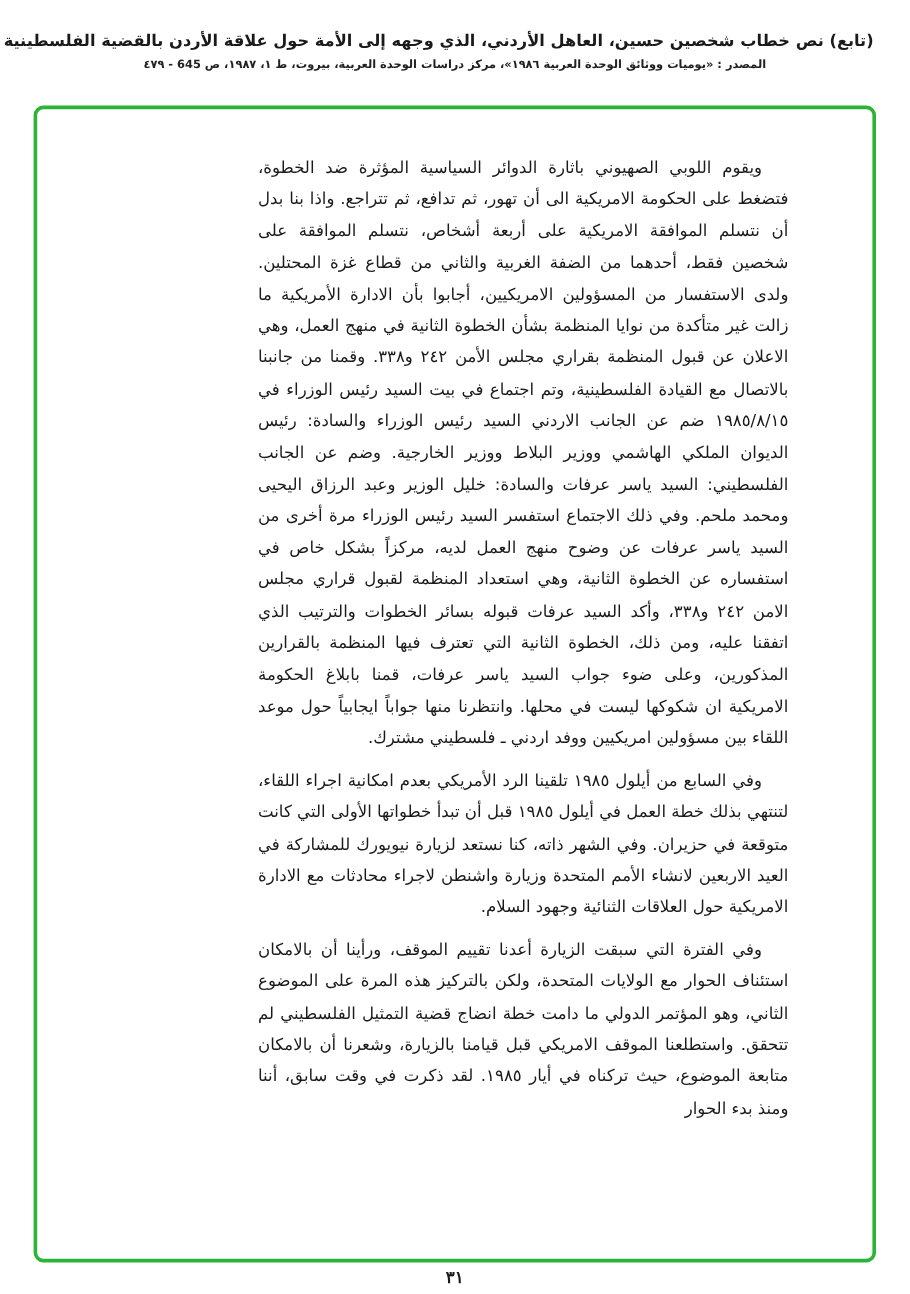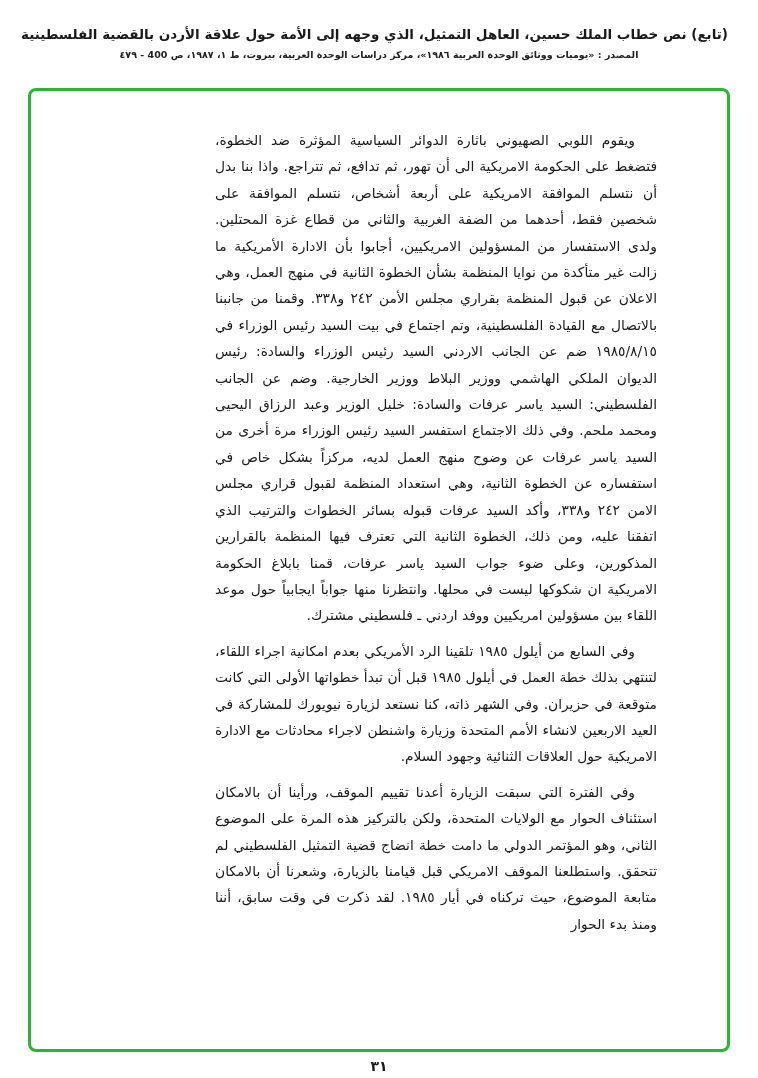--- a/index.html
+++ b/index.html
@@ -63,30 +63,31 @@
     text-indent: 22px;
   }
   .page-number {
     position: absolute;
     bottom: 4px;
     left: 0;
     right: 0;
     text-align: center;
     font-size: 14px;
     font-weight: bold;
+    font-family: Liberation Serif, serif;
   }
 </style>
 </head>
 <body>
 
 <div class="page">
 
   <div class="header">
-    <div class="doc-title">(تابع) نص خطاب الملك حسين، العاهل التمثيل، الذي وجهه إلى الأمة حول علاقة الأردن بالقضية الفلسطينية</div>
-    <div class="doc-source">المصدر : «يوميات ووثائق الوحدة العربية ١٩٨٦»، مركز دراسات الوحدة العربية، بيروت، ط ١، ١٩٨٧، ص 400 - ٤٧٩</div>
+    <div class="doc-title">(تابع) نص خطاب شخصين حسين، العاهل الأردني، الذي وجهه إلى الأمة حول علاقة الأردن بالقضية الفلسطينية</div>
+    <div class="doc-source">المصدر : «يوميات ووثائق الوحدة العربية ١٩٨٦»، مركز دراسات الوحدة العربية، بيروت، ط ١، ١٩٨٧، ص 645 - ٤٧٩</div>
   </div>
 
   <div class="content-box">
     <div class="body-text">
       <p>ويقوم اللوبي الصهيوني باثارة الدوائر السياسية المؤثرة ضد الخطوة، فتضغط على الحكومة الامريكية الى أن تهور، ثم تدافع، ثم تتراجع. واذا بنا بدل أن نتسلم الموافقة الامريكية على أربعة أشخاص، نتسلم الموافقة على شخصين فقط، أحدهما من الضفة الغربية والثاني من قطاع غزة المحتلين. ولدى الاستفسار من المسؤولين الامريكيين، أجابوا بأن الادارة الأمريكية ما زالت غير متأكدة من نوايا المنظمة بشأن الخطوة الثانية في منهج العمل، وهي الاعلان عن قبول المنظمة بقراري مجلس الأمن ٢٤٢ و٣٣٨. وقمنا من جانبنا بالاتصال مع القيادة الفلسطينية، وتم اجتماع في بيت السيد رئيس الوزراء في ١٩٨٥/٨/١٥ ضم عن الجانب الاردني السيد رئيس الوزراء والسادة: رئيس الديوان الملكي الهاشمي ووزير البلاط ووزير الخارجية. وضم عن الجانب الفلسطيني: السيد ياسر عرفات والسادة: خليل الوزير وعبد الرزاق اليحيى ومحمد ملحم. وفي ذلك الاجتماع استفسر السيد رئيس الوزراء مرة أخرى من السيد ياسر عرفات عن وضوح منهج العمل لديه، مركزاً بشكل خاص في استفساره عن الخطوة الثانية، وهي استعداد المنظمة لقبول قراري مجلس الامن ٢٤٢ و٣٣٨، وأكد السيد عرفات قبوله بسائر الخطوات والترتيب الذي اتفقنا عليه، ومن ذلك، الخطوة الثانية التي تعترف فيها المنظمة بالقرارين المذكورين، وعلى ضوء جواب السيد ياسر عرفات، قمنا بابلاغ الحكومة الامريكية ان شكوكها ليست في محلها. وانتظرنا منها جواباً ايجابياً حول موعد اللقاء بين مسؤولين امريكيين ووفد اردني ـ فلسطيني مشترك.</p>
       <p>وفي السابع من أيلول ١٩٨٥ تلقينا الرد الأمريكي بعدم امكانية اجراء اللقاء، لتنتهي بذلك خطة العمل في أيلول ١٩٨٥ قبل أن تبدأ خطواتها الأولى التي كانت متوقعة في حزيران. وفي الشهر ذاته، كنا نستعد لزيارة نيويورك للمشاركة في العيد الاربعين لانشاء الأمم المتحدة وزيارة واشنطن لاجراء محادثات مع الادارة الامريكية حول العلاقات الثنائية وجهود السلام.</p>
       <p>وفي الفترة التي سبقت الزيارة أعدنا تقييم الموقف، ورأينا أن بالامكان استئناف الحوار مع الولايات المتحدة، ولكن بالتركيز هذه المرة على الموضوع الثاني، وهو المؤتمر الدولي ما دامت خطة انضاج قضية التمثيل الفلسطيني لم تتحقق. واستطلعنا الموقف الامريكي قبل قيامنا بالزيارة، وشعرنا أن بالامكان متابعة الموضوع، حيث تركناه في أيار ١٩٨٥. لقد ذكرت في وقت سابق، أننا ومنذ بدء الحوار</p>
     </div>
   </div>
 

